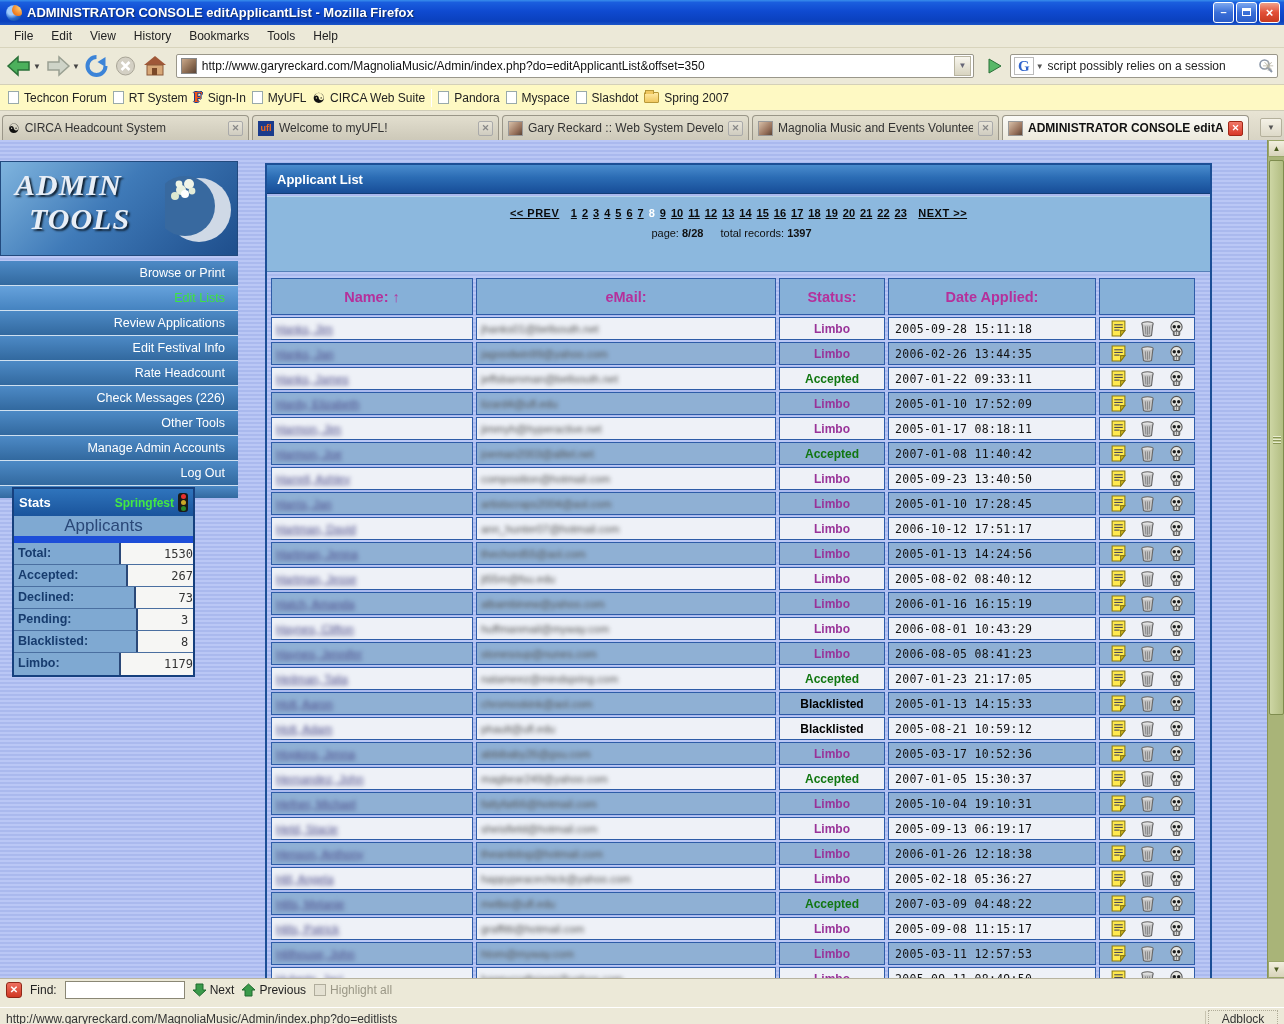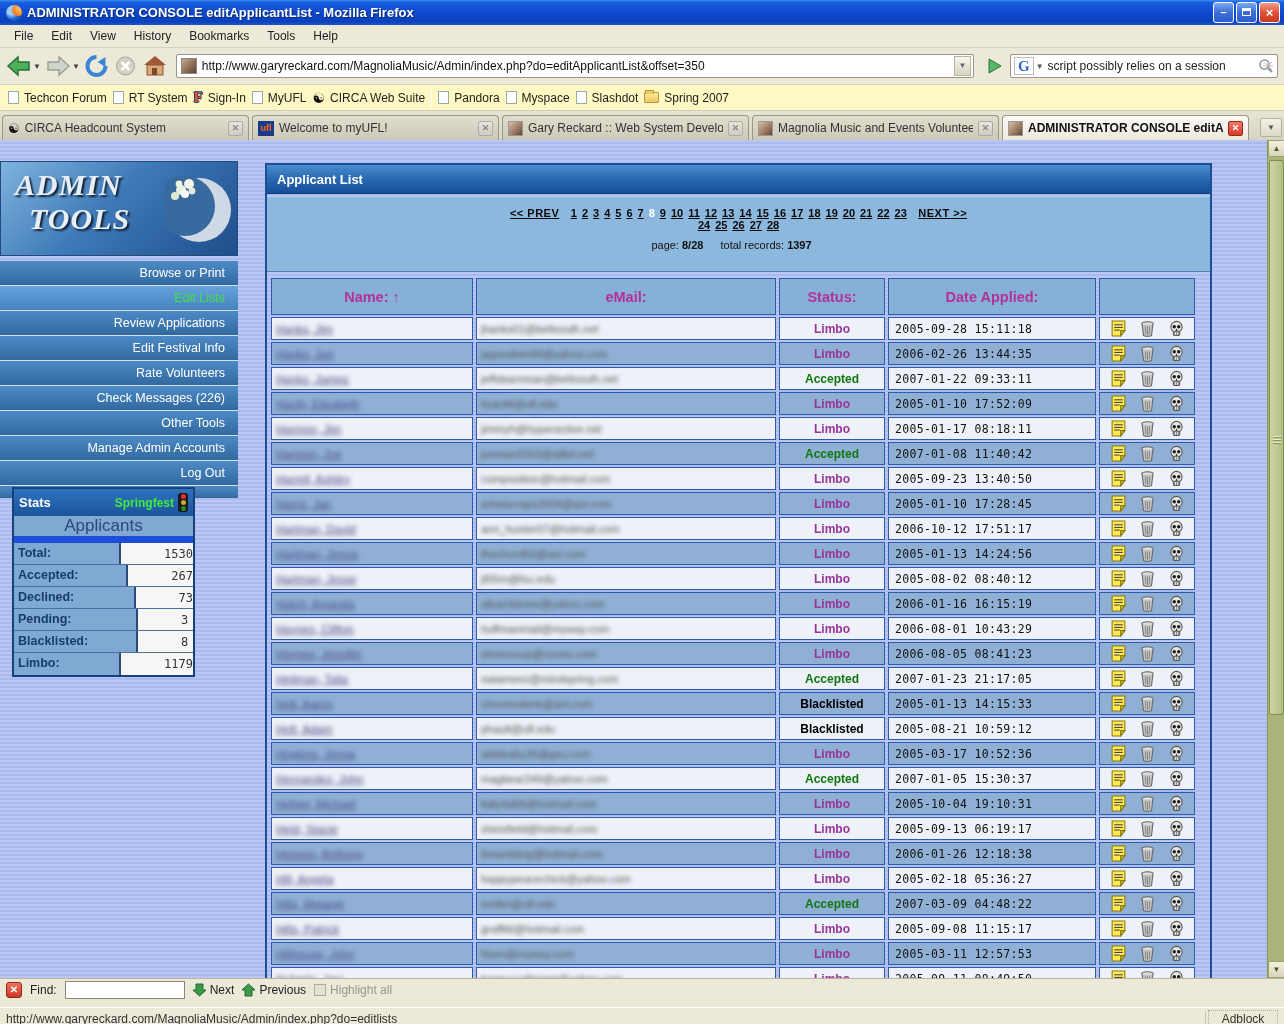--- a/index.html
+++ b/index.html
@@ -326,21 +326,21 @@
           <circle cx="20" cy="26" r="4" fill="#fff"></circle>
         <circle cx="27" cy="23" r="3.4" fill="#e4ecd8"></circle>
           <circle cx="14" cy="16" r="3.4" fill="#eef4e4"></circle>
       </svg>
     </div>
     <div class="nav" id="sidenav">
         <div class="navitem">Browse or Print</div>
         <div class="navitem active">Edit Lists</div>
         <div class="navitem">Review Applications</div>
         <div class="navitem">Edit Festival Info</div>
-        <div class="navitem">Rate Volunteers</div>
+        <div class="navitem">Rate Headcount</div>
         <div class="navitem">Check Messages (226)</div>
         <div class="navitem">Other Tools</div>
         <div class="navitem">Manage Admin Accounts</div>
         <div class="navitem">Log Out</div>
       </div>
     <div class="navcap"></div>
   </div>
 
   <div class="stats">
     <div class="stats-head">
@@ -378,21 +378,20 @@
           <span class="lbl">Limbo:</span>
           <span class="val">1179</span>
         </div>
       </div>
   </div>
 
   <div class="main">
     <div class="paneltitle">Applicant List</div>
     <div class="pagebox">
       <div class="pgline" id="pgline1"><a class="pn">&lt;&lt; PREV</a><a>1</a><a>2</a><a>3</a><a>4</a><a>5</a><a>6</a><a>7</a><span class="current">8</span><a>9</a><a>10</a><a>11</a><a>12</a><a>13</a><a>14</a><a>15</a><a>16</a><a>17</a><a>18</a><a>19</a><a>20</a><a>21</a><a>22</a><a>23</a><a class="pn">NEXT &gt;&gt;</a></div>
-      <div class="pgline" id="pgline2"><a>24</a><a>25</a><a>26</a><a>27</a><a>28</a></div>
       <div class="pgmeta">
         <span>page:</span>
         <b>8/28</b>
         <span>total records:</span>
         <b>1397</b>
       </div>
     </div>
     <table class="appl">
       <thead>
         <tr>

